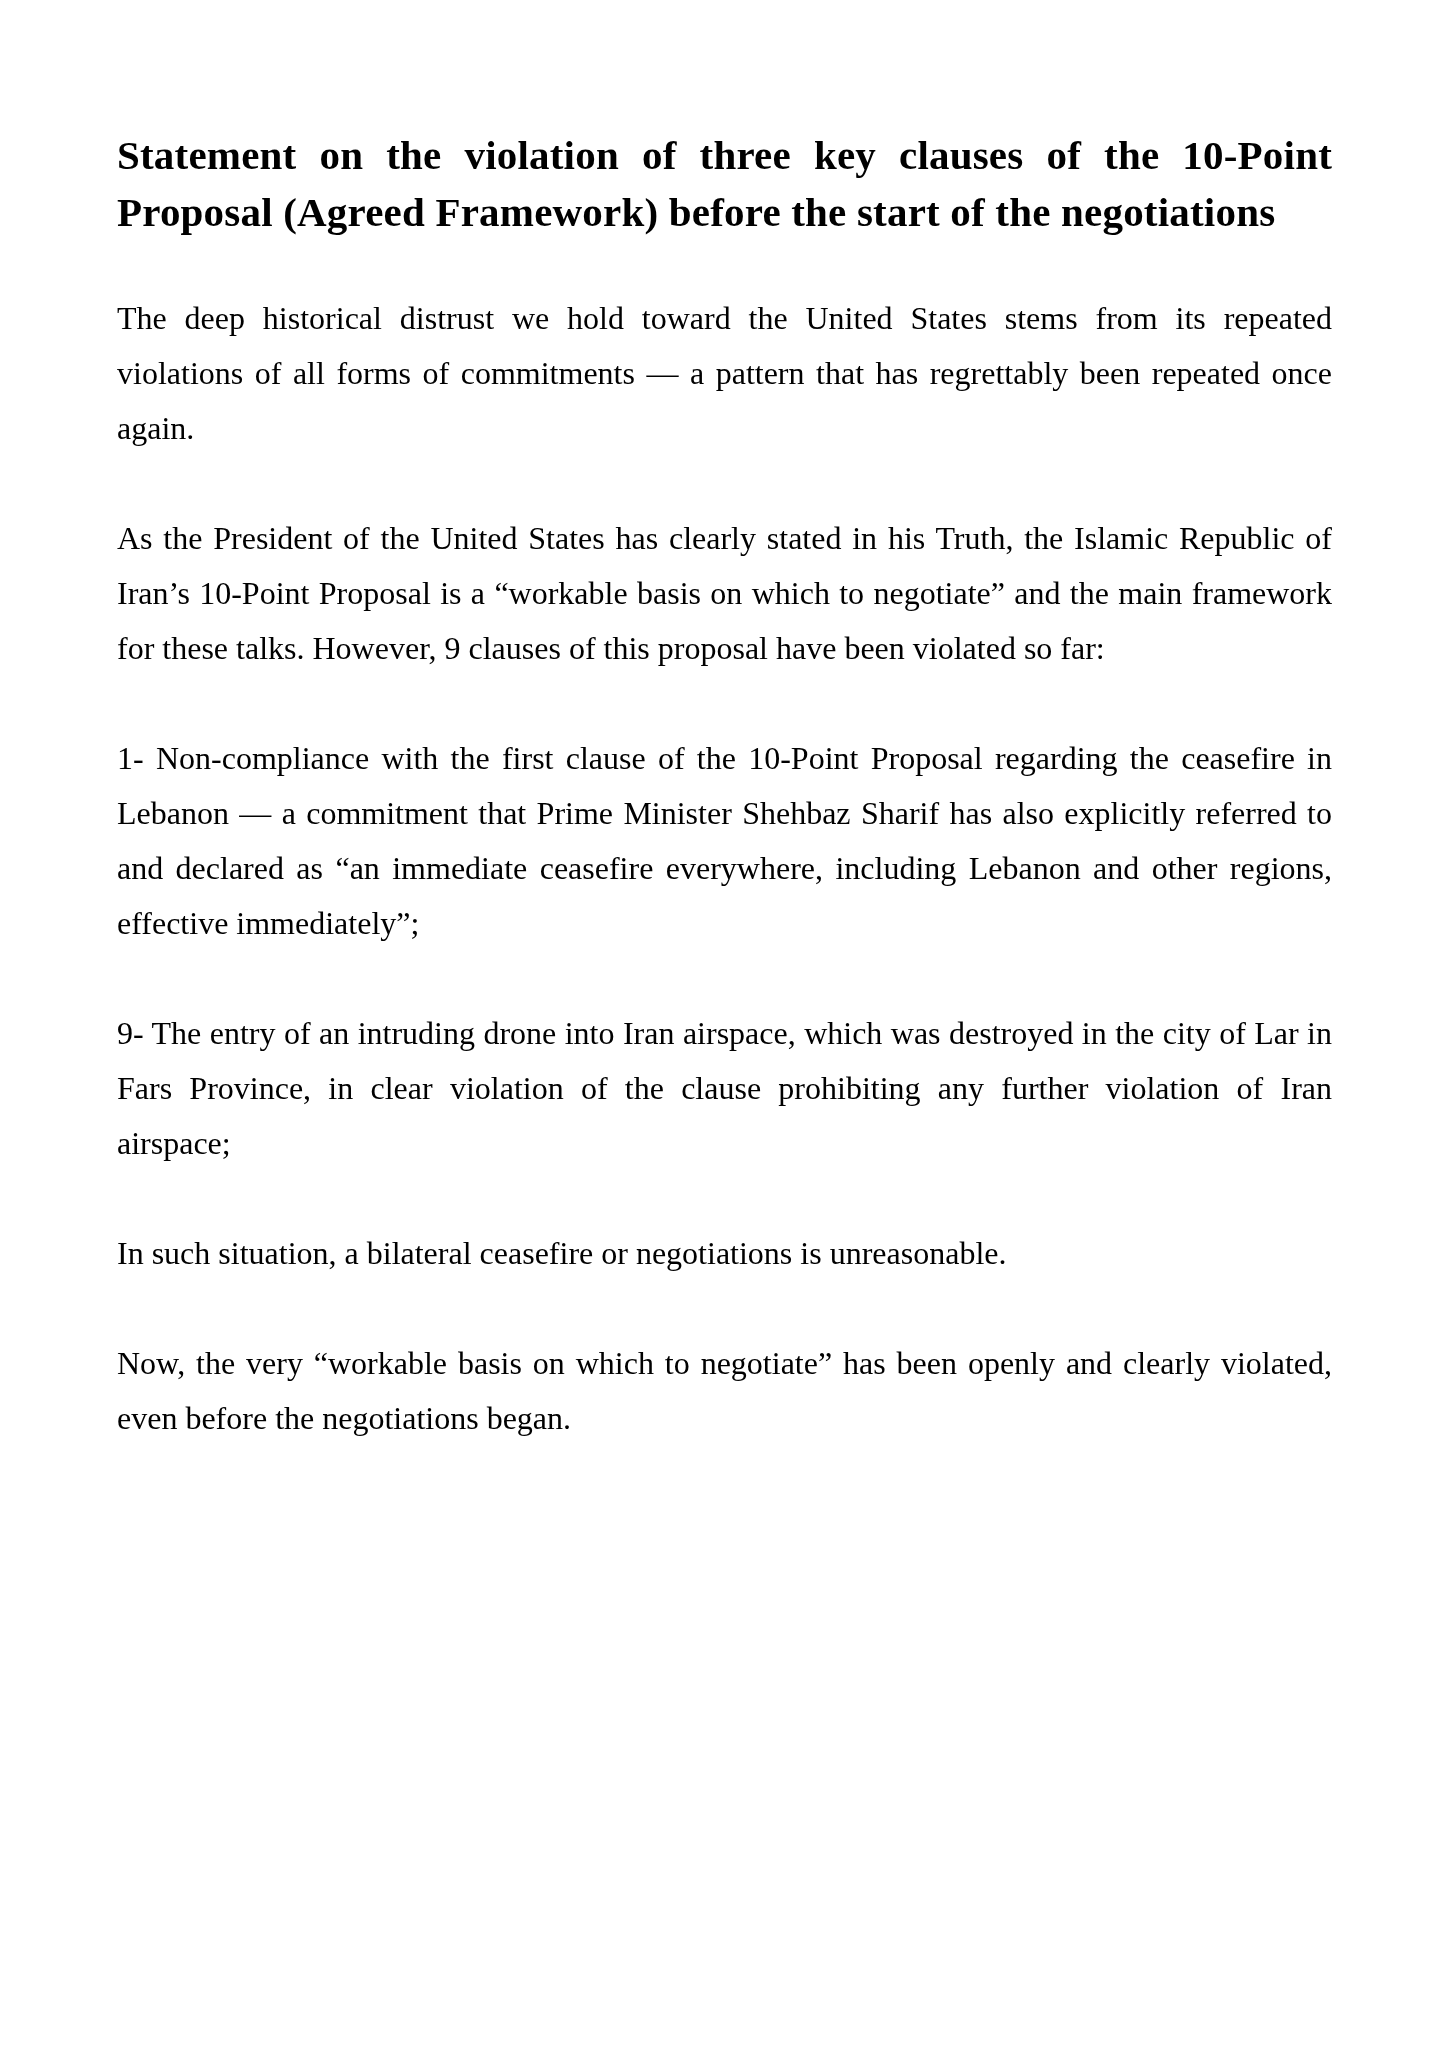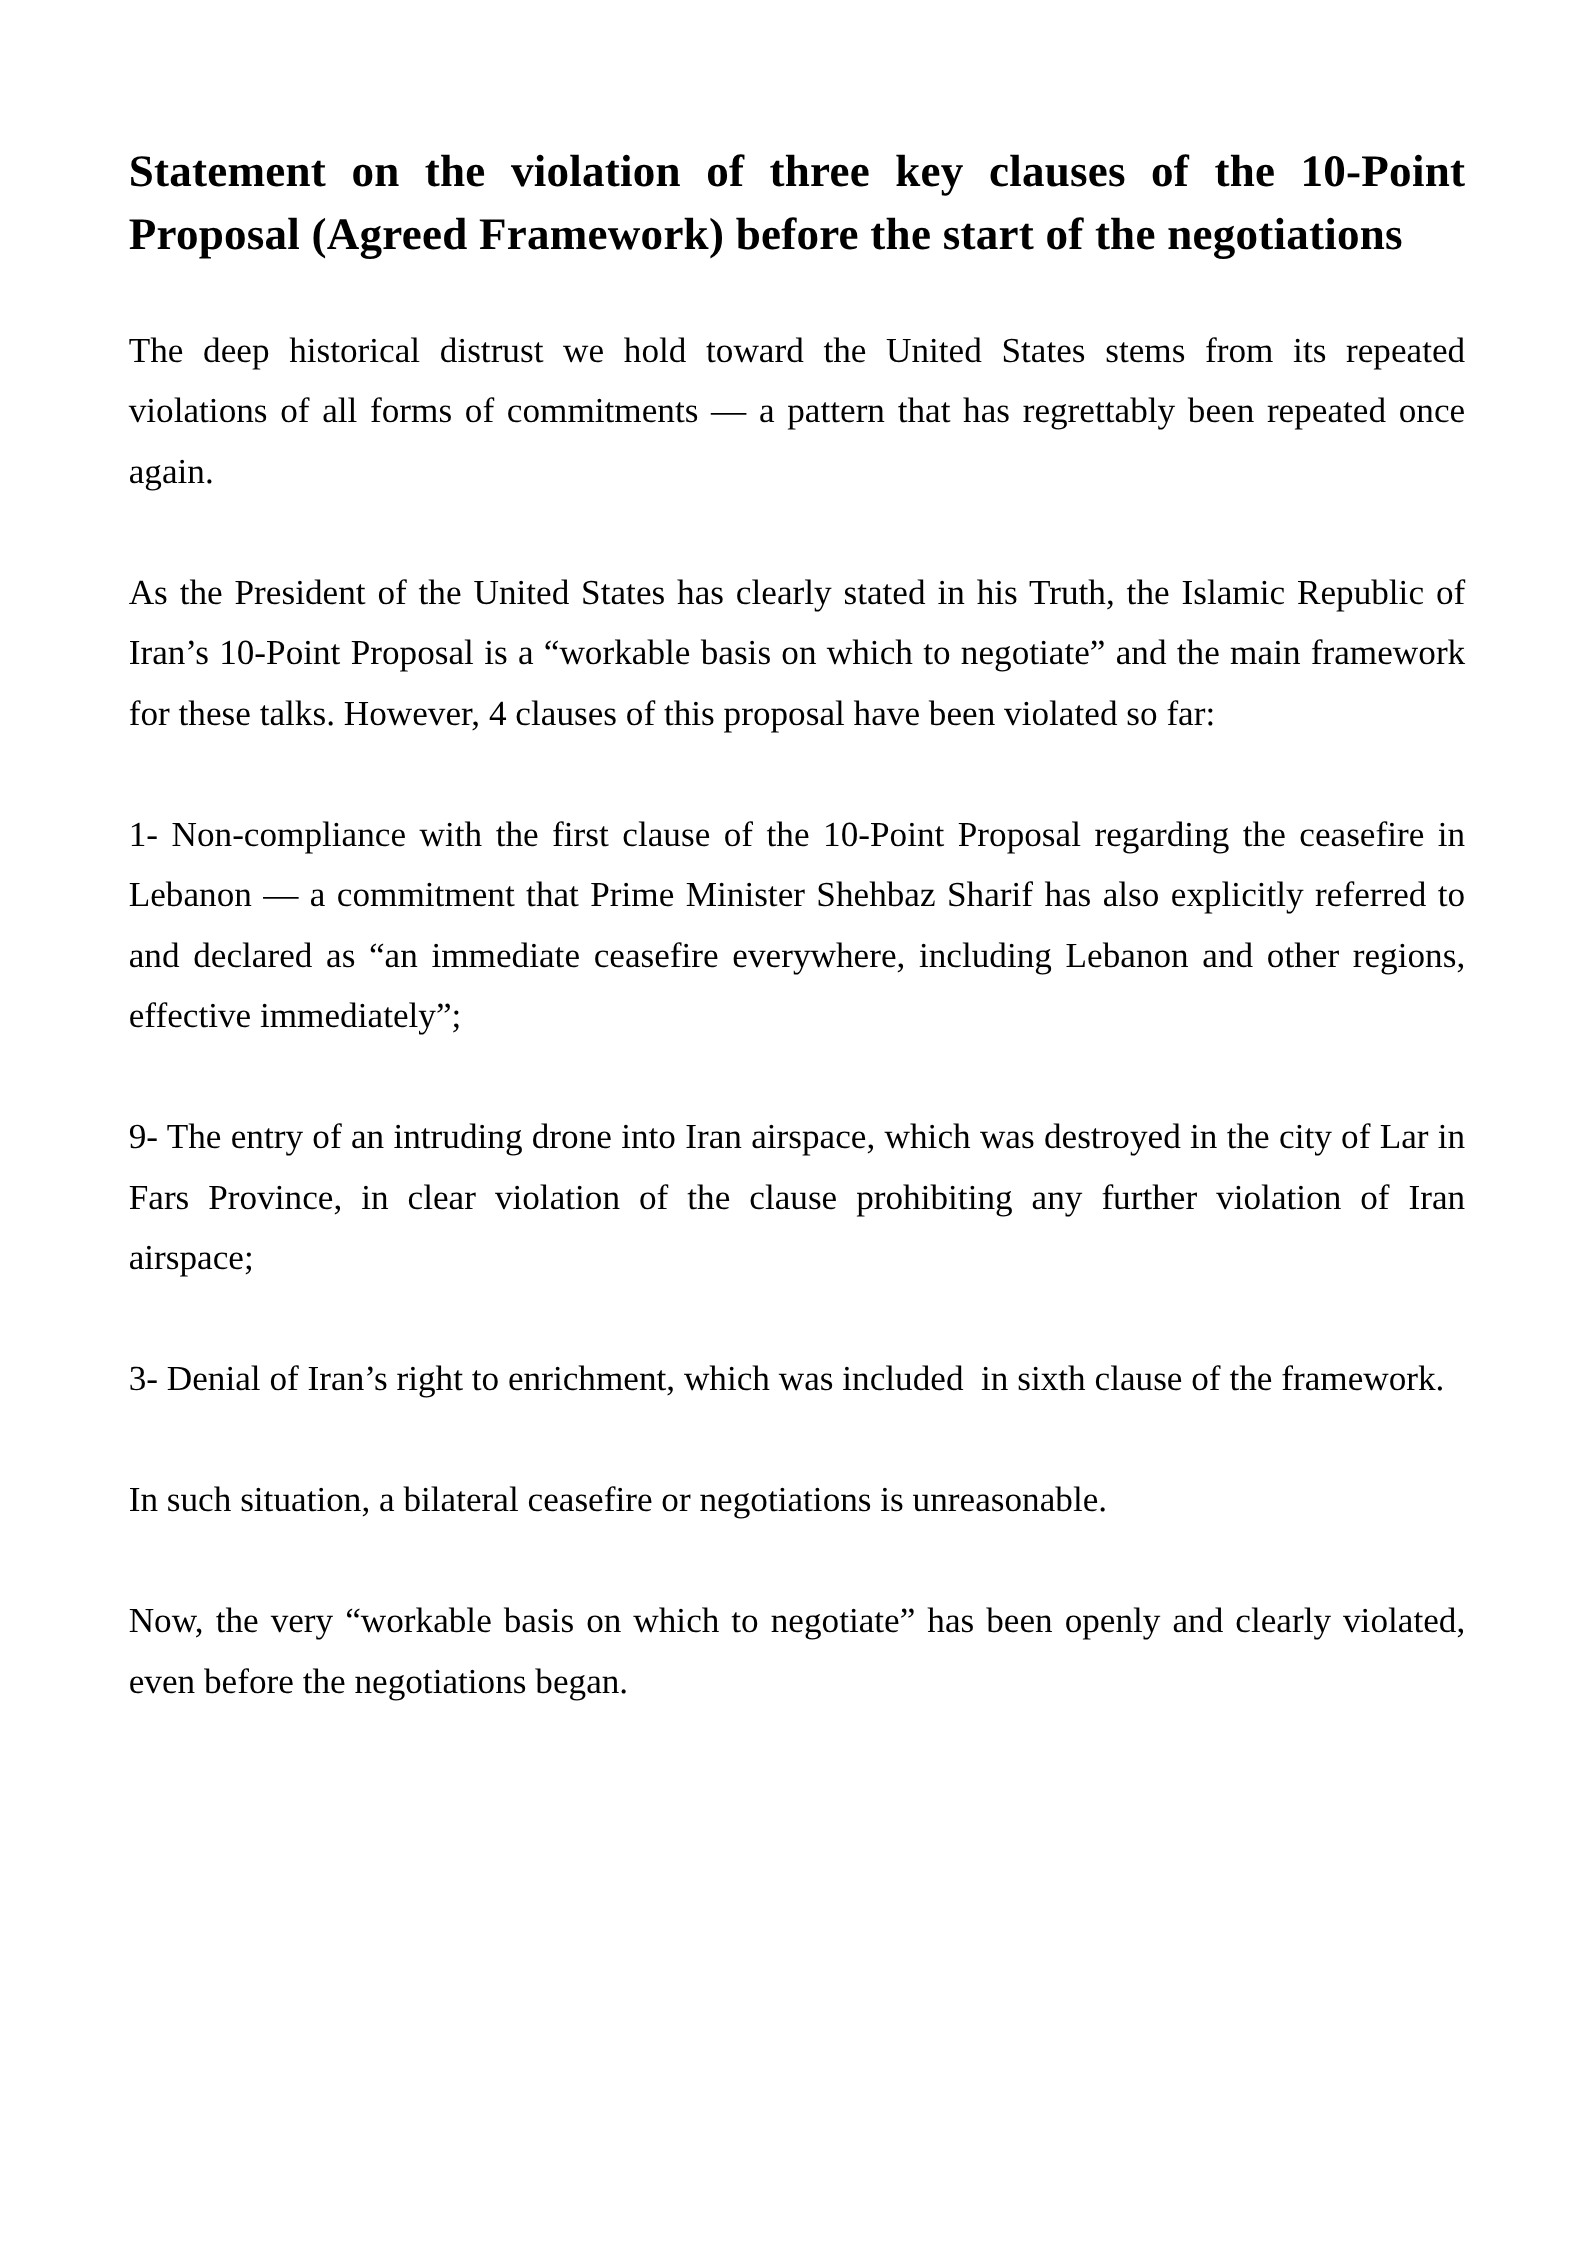--- a/index.html
+++ b/index.html
@@ -43,20 +43,19 @@
     margin-bottom: 0;
   }
 </style>
 </head>
 <body>
 
 <div class="page">
   <div class="content">
     <h1 class="doc-title">Statement on the violation of three key clauses of the 10-Point Proposal (Agreed Framework) before the start of the negotiations</h1>
     <p class="doc-paragraph">The deep historical distrust we hold toward the United States stems from its repeated violations of all forms of commitments — a pattern that has regrettably been repeated once again.</p>
-    <p class="doc-paragraph">As the President of the United States has clearly stated in his Truth, the Islamic Republic of Iran’s 10-Point Proposal is a “workable basis on which to negotiate” and the main framework for these talks. However, 4 clauses of this proposal have been violated so far:</p>
+    <p class="doc-paragraph">As the President of the United States has clearly stated in his Truth, the Islamic Republic of Iran’s 10-Point Proposal is a “workable basis on which to negotiate” and the main framework for these talks. However, 9 clauses of this proposal have been violated so far:</p>
     <p class="doc-paragraph">1- Non-compliance with the first clause of the 10-Point Proposal regarding the ceasefire in Lebanon — a commitment that Prime Minister Shehbaz Sharif has also explicitly referred to and declared as “an immediate ceasefire everywhere, including Lebanon and other regions, effective immediately”;</p>
     <p class="doc-paragraph">9- The entry of an intruding drone into Iran airspace, which was destroyed in the city of Lar in Fars Province, in clear violation of the clause prohibiting any further violation of Iran airspace;</p>
-    <p class="doc-paragraph">3- Denial of Iran’s right to enrichment, which was included  in sixth clause of the framework.</p>
     <p class="doc-paragraph">In such situation, a bilateral ceasefire or negotiations is unreasonable.</p>
     <p class="doc-paragraph">Now, the very “workable basis on which to negotiate” has been openly and clearly violated, even before the negotiations began.</p>
   </div>
 </div>
 
 </body></html>

